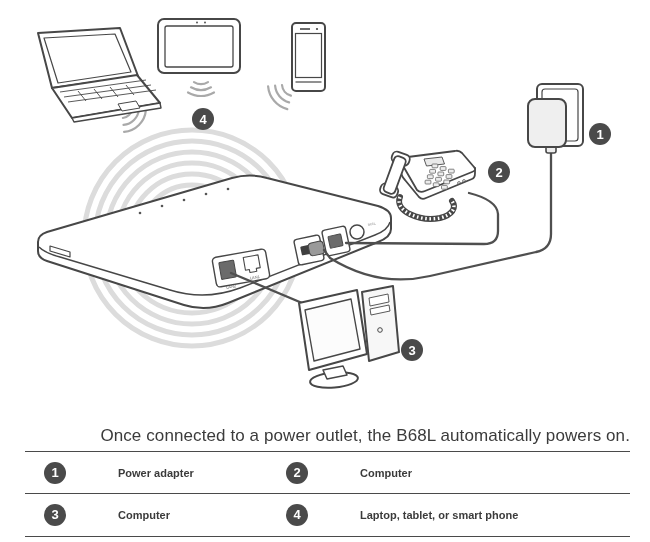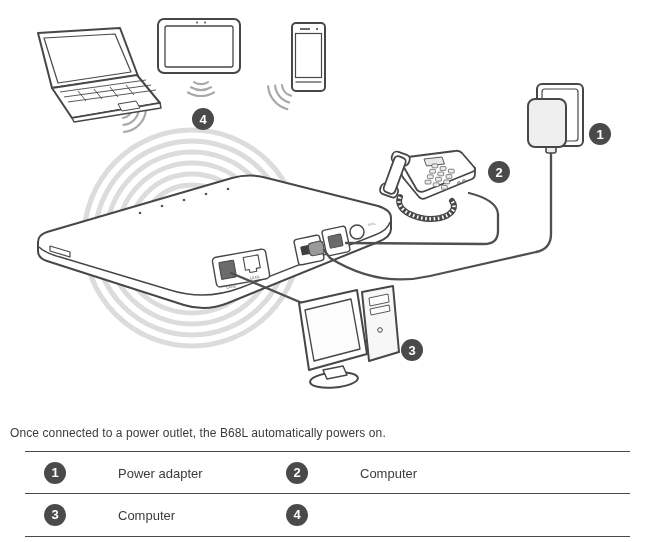--- a/index.html
+++ b/index.html
@@ -11,23 +11,24 @@
     background: #ffffff;
     font-family: "Liberation Sans", sans-serif;
     overflow: hidden;
   }
   .illustration { position:absolute; left:0; top:0; }
   .caption {
     position: absolute;
     left: 10px;
     top: 426px;
     width: 620px;
-    font-size: 12px;
+    font-size: 17px;
     color: #3b3b3b;
     letter-spacing: 0.1px;
+    text-align: right;
   }
   .legend {
     position: absolute;
     left: 25px;
     top: 451px;
     width: 605px;
   }
   .legend-row {
     position: relative;
     height: 42px;
@@ -44,22 +45,23 @@
     border-radius: 50%;
     font-size: 13px;
     font-weight: bold;
     text-align: center;
     line-height: 22px;
   }
   .legend-label {
     position: absolute;
     top: 50%;
     transform: translateY(-50%);
-    font-size: 13px;
+    font-size: 11px;
     color: #3b3b3b;
+    font-weight: bold;
   }
   .b-a1 { left: 19px; }
   .l-a1 { left: 93px; }
   .b-a2 { left: 261px; }
   .l-a2 { left: 335px; }
 </style>
 </head>
 <body>
 
 <div class="page">
@@ -244,16 +246,17 @@
     <div class="legend-row">
       <span class="legend-badge b-a1">1</span>
       <span class="legend-label l-a1">Power adapter</span>
       <span class="legend-badge b-a2">2</span>
       <span class="legend-label l-a2">Computer</span>
     </div>
     <div class="legend-row last">
       <span class="legend-badge b-a1">3</span>
       <span class="legend-label l-a1">Computer</span>
       <span class="legend-badge b-a2">4</span>
+      <span class="legend-label l-a2">Laptop, tablet, or smart phone</span>
     </div>
   </div>
 
 </div>
 
 </body></html>

